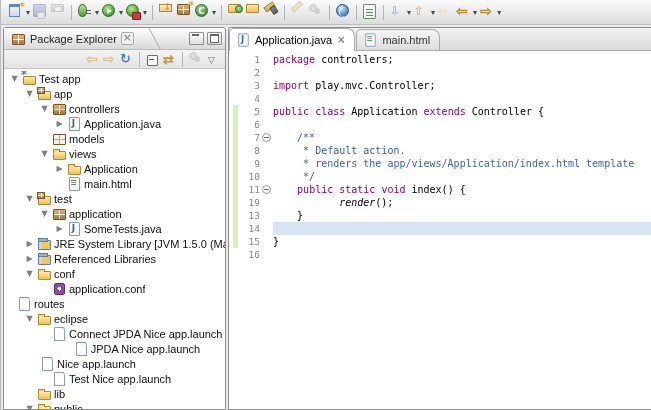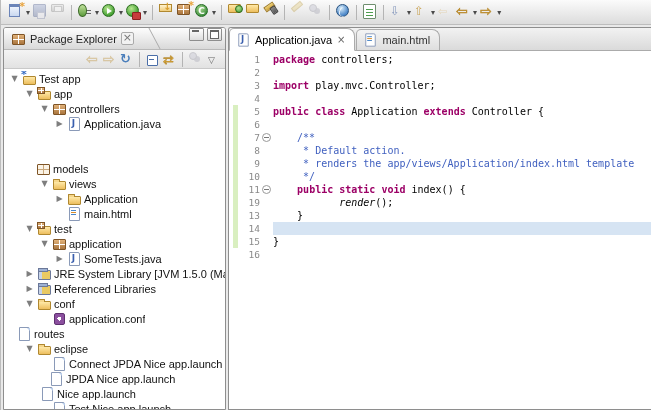--- a/index.html
+++ b/index.html
@@ -55,21 +55,21 @@
   .ti-collapse-all::after{content:'';position:absolute;left:4px;top:7px;width:5px;height:1px;background:#4A6EA8;}
   .ti-link-editor::before{content:'\21C4';color:#D8A73C;font-size:13px;top:0;-webkit-text-stroke:.4px #A87818;}
   .ti-view-menu::before{content:'\25BD';color:#666;font-size:9px;top:3px;left:3px;}
 
   
   .main{flex:1;display:flex;padding:2px 0 0 2px;gap:2px;min-height:0;}
 
   
   .sidebar{width:221px;flex:none;display:flex;flex-direction:column;background:#fff;
            border:1px solid #8E8E8E;border-radius:3px 3px 0 0;overflow:hidden;min-height:0;}
-  .side-head{height:21px;flex:none;display:flex;align-items:flex-start;background:linear-gradient(#FDFDFD,#D9D9D9);
+  .side-head{height:21px;flex:none;display:flex;align-items:center;background:linear-gradient(#FDFDFD,#D9D9D9);
              border-bottom:1px solid #B9B9B9;padding:0 3px;}
   .side-tab{display:flex;align-items:center;gap:4px;height:100%;padding:0 4px;}
   .side-title{font-size:11px;color:#222;}
   .vclose{font:11px "DejaVu Sans",sans-serif;color:#777;border:1px solid #AAA;border-radius:2px;width:11px;height:11px;line-height:10px;text-align:center;background:#F2F2F2;}
   .tab-curve{width:14px;height:100%;border-right:1px solid #ABABAB;transform:skewX(28deg);margin-left:2px;}
   .side-head .spacer,.etabs .spacer{flex:1;}
   .winbtn{width:13px;height:11px;border:1px solid #8E8E8E;background:linear-gradient(#FFF,#DDD);margin-left:3px;position:relative;border-radius:1px;}
   .win-min::before{content:'';position:absolute;left:2px;top:1px;width:7px;height:2px;background:#666;}
   .win-max::before{content:'';position:absolute;left:2px;top:1px;width:7px;height:6px;border:1px solid #666;border-top:2px solid #666;background:#fff;}
   .side-tools{height:18px;flex:none;display:flex;align-items:center;justify-content:flex-end;
@@ -109,21 +109,21 @@
   .code{flex:1;overflow:hidden;background:#fff;padding-top:2px;font-family:"DejaVu Sans Mono",monospace;font-size:10px;}
   .cline{height:13px;display:flex;align-items:center;}
   .cdiff{width:5px;height:13px;flex:none;margin-left:4px;}
   .cdiff.on{background:#D9EFC0;}
   .lnum{width:22px;flex:none;text-align:right;color:#8A8A8A;font-size:9.5px;}
   .cfold{width:13px;flex:none;display:flex;align-items:center;justify-content:center;}
   .fmark{width:7px;height:7px;border:1px solid #9A9A9A;border-radius:50%;background:#fff;position:relative;}
   .fmark::before{content:'';position:absolute;left:1px;top:3px;width:5px;height:1px;background:#777;}
   .ctext{flex:1;white-space:pre;color:#000;height:13px;line-height:13px;}
   .cur .ctext{background:#D6E4F3;}
-  .seg-kw{color:#9C0066;font-weight:bold;}
+  .seg-kw{color:#9C0066;font-weight:normal;}
   .seg-cm{color:#3F5FBF;}
   .seg-it{font-style:italic;margin-left:18px;}
   .seg-pl{color:#000;}
 </style>
 </head>
 <body>
 
 <div class="window">
 
   <div class="toolbar">
@@ -261,21 +261,21 @@
           <span class="trow" style="padding-left: 35px;">
             <span class="arrow">▼</span>
             <span class="ni ni-package"></span>
             <span class="nlabel">controllers</span>
           </span>
           <span class="trow" style="padding-left: 50px;">
             <span class="arrow">▶</span>
             <span class="ni ni-jfile"></span>
             <span class="nlabel">Application.java</span>
           </span>
-          <span class="trow" style="padding-left: 19px; margin-top: 30px;">
+          <span class="trow" style="padding-left: 35px;">
             <span class="arrow hid">▶</span>
             <span class="ni ni-package-empty"></span>
             <span class="nlabel">models</span>
           </span>
           <span class="trow" style="padding-left: 35px;">
             <span class="arrow">▼</span>
             <span class="ni ni-folder"></span>
             <span class="nlabel">views</span>
           </span>
           <span class="trow" style="padding-left: 50px;">
@@ -331,21 +331,21 @@
           <span class="trow" style="padding-left: 20px;">
             <span class="arrow">▼</span>
             <span class="ni ni-folder"></span>
             <span class="nlabel">eclipse</span>
           </span>
           <span class="trow" style="padding-left: 35px;">
             <span class="arrow hid">▶</span>
             <span class="ni ni-file"></span>
             <span class="nlabel">Connect JPDA Nice app.launch</span>
           </span>
-          <span class="trow" style="padding-left: 32px;">
+          <span class="trow" style="padding-left: 32px; justify-content: center;">
             <span class="arrow hid">▶</span>
             <span class="ni ni-file"></span>
             <span class="nlabel">JPDA Nice app.launch</span>
           </span>
           <span class="trow" style="padding-left: 23px;">
             <span class="arrow hid">▶</span>
             <span class="ni ni-file"></span>
             <span class="nlabel">Nice app.launch</span>
           </span>
           <span class="trow" style="padding-left: 35px;">

